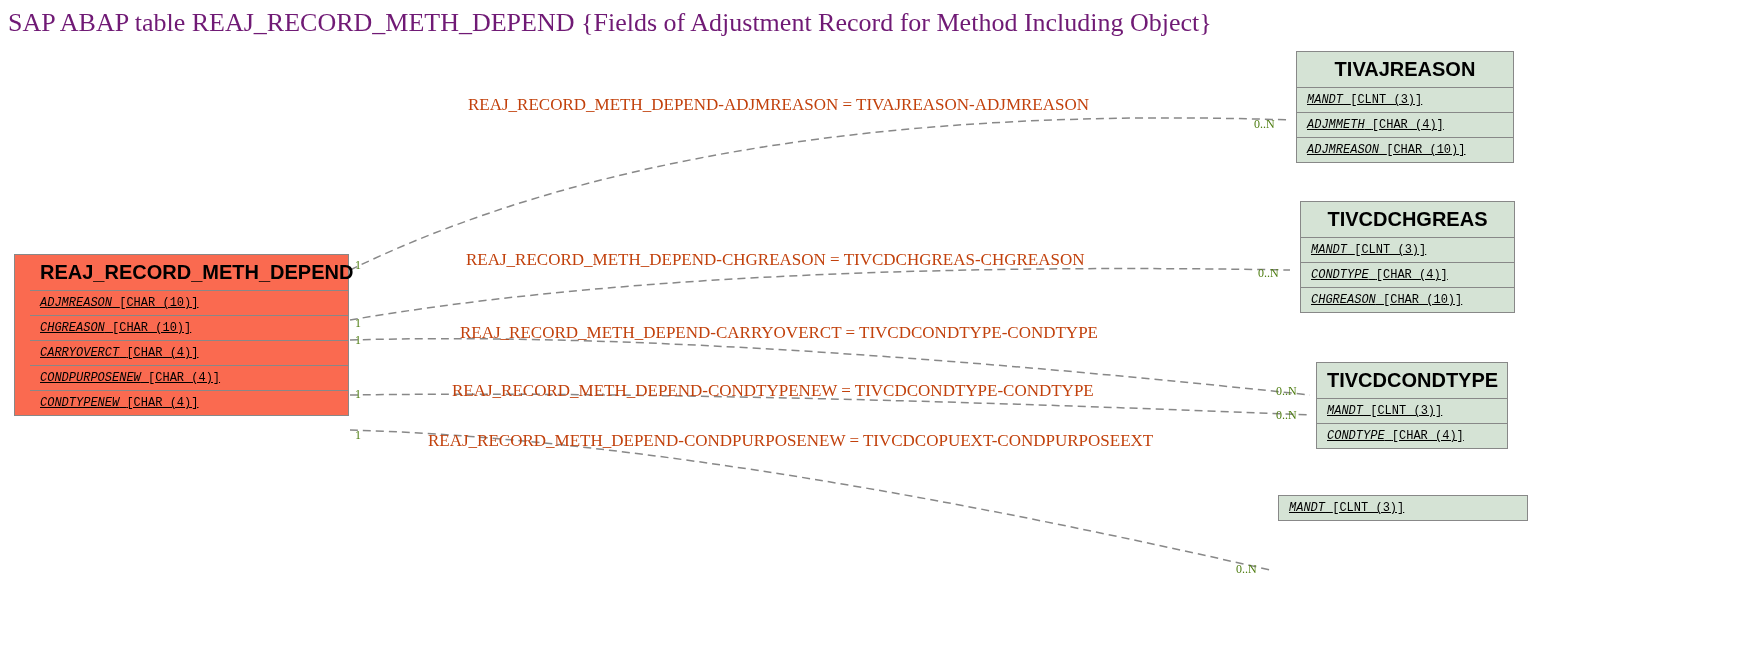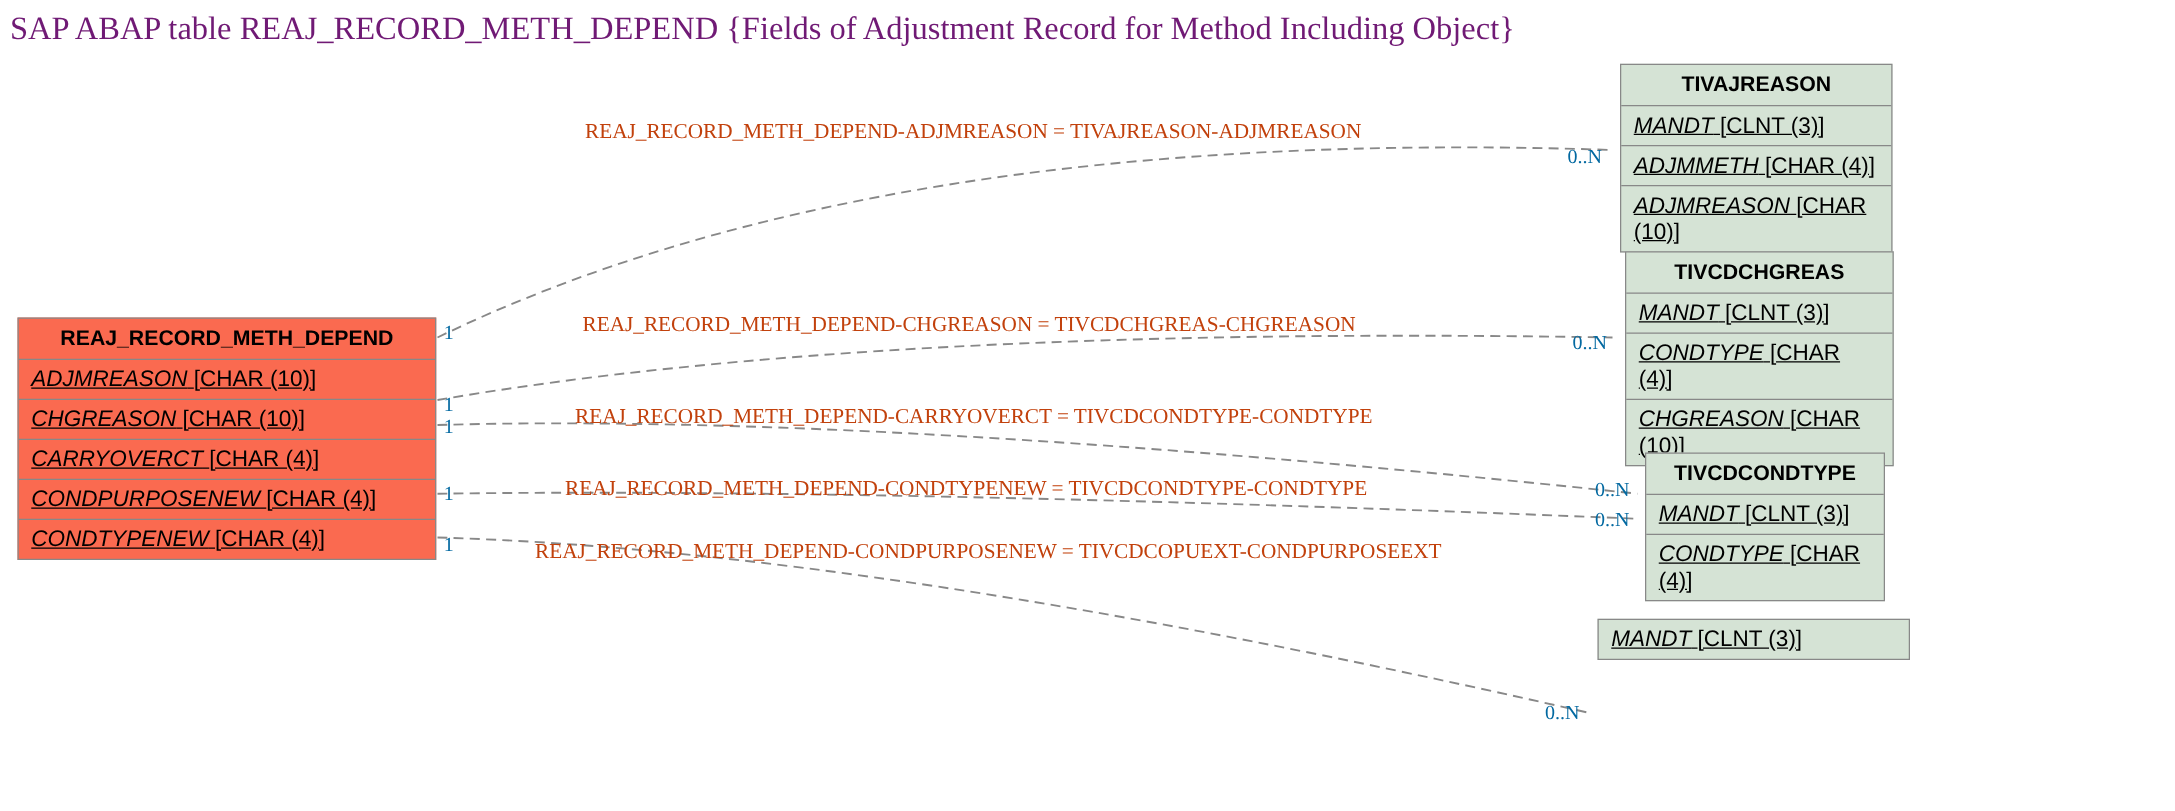--- a/index.html
+++ b/index.html
@@ -23,27 +23,27 @@
     position: absolute;
     border: 1px solid #888;
     box-sizing: border-box;
   }
   .entity-header {
     text-align: center;
     font-weight: bold;
     padding: 6px 10px;
     border-bottom: 1px solid #888;
     font-family: Verdana, Arial, sans-serif;
-    font-size: 17px;
+    font-size: 20px;
   }
   .entity-row {
     padding: 5px 10px;
     border-bottom: 1px solid #888;
-    font-family: Liberation Sans, sans-serif;
-    font-size: 18px;
+    font-family: Liberation Mono, monospace;
+    font-size: 12px;
     text-decoration: underline;
     font-style: italic;
   }
   .entity-row:last-child {
     border-bottom: none;
   }
   .entity-row .type {
     font-style: normal;
   }
   .main-entity {
@@ -53,22 +53,22 @@
     background: #d5e3d5;
   }
   .rel-label {
     position: absolute;
     font-size: 17px;
     color: #c2410c;
     white-space: nowrap;
   }
   .card-label {
     position: absolute;
-    font-size: 16px;
-    color: #0369a1;
+    font-size: 12px;
+    color: #4d7c0f;
   }
   svg.connector {
     position: absolute;
     top: 0;
     left: 0;
     width: 1740px;
     height: 649px;
     pointer-events: none;
   }
   svg.connector path {
@@ -84,21 +84,21 @@
 <div class="title">SAP ABAP table REAJ_RECORD_METH_DEPEND {Fields of Adjustment Record for Method Including Object}</div>
 
 <svg class="connector">
   <path d="M 350 270 Q 700 100 1290 120"></path>
   <path d="M 350 320 Q 700 260 1290 270"></path>
   <path d="M 350 340 Q 700 330 1310 395"></path>
   <path d="M 350 395 Q 700 390 1310 415"></path>
   <path d="M 350 430 Q 700 440 1270 570"></path>
 </svg>
 
-<div class="entity main-entity" style="left:14px; top:254px; width:335px;">
+<div class="entity main-entity" style="left:14px; top:254px; width:335px;padding-left:15px;">
   <div class="entity-header">REAJ_RECORD_METH_DEPEND</div>
   <div class="entity-row"><span>ADJMREASON</span> <span class="type">[CHAR (10)]</span></div>
   <div class="entity-row"><span>CHGREASON</span> <span class="type">[CHAR (10)]</span></div>
   <div class="entity-row"><span>CARRYOVERCT</span> <span class="type">[CHAR (4)]</span></div>
   <div class="entity-row"><span>CONDPURPOSENEW</span> <span class="type">[CHAR (4)]</span></div>
   <div class="entity-row"><span>CONDTYPENEW</span> <span class="type">[CHAR (4)]</span></div>
 </div>
 
 <div class="entity ref-entity" style="left:1296px; top:51px; width:218px;">
   <div class="entity-header">TIVAJREASON</div>

